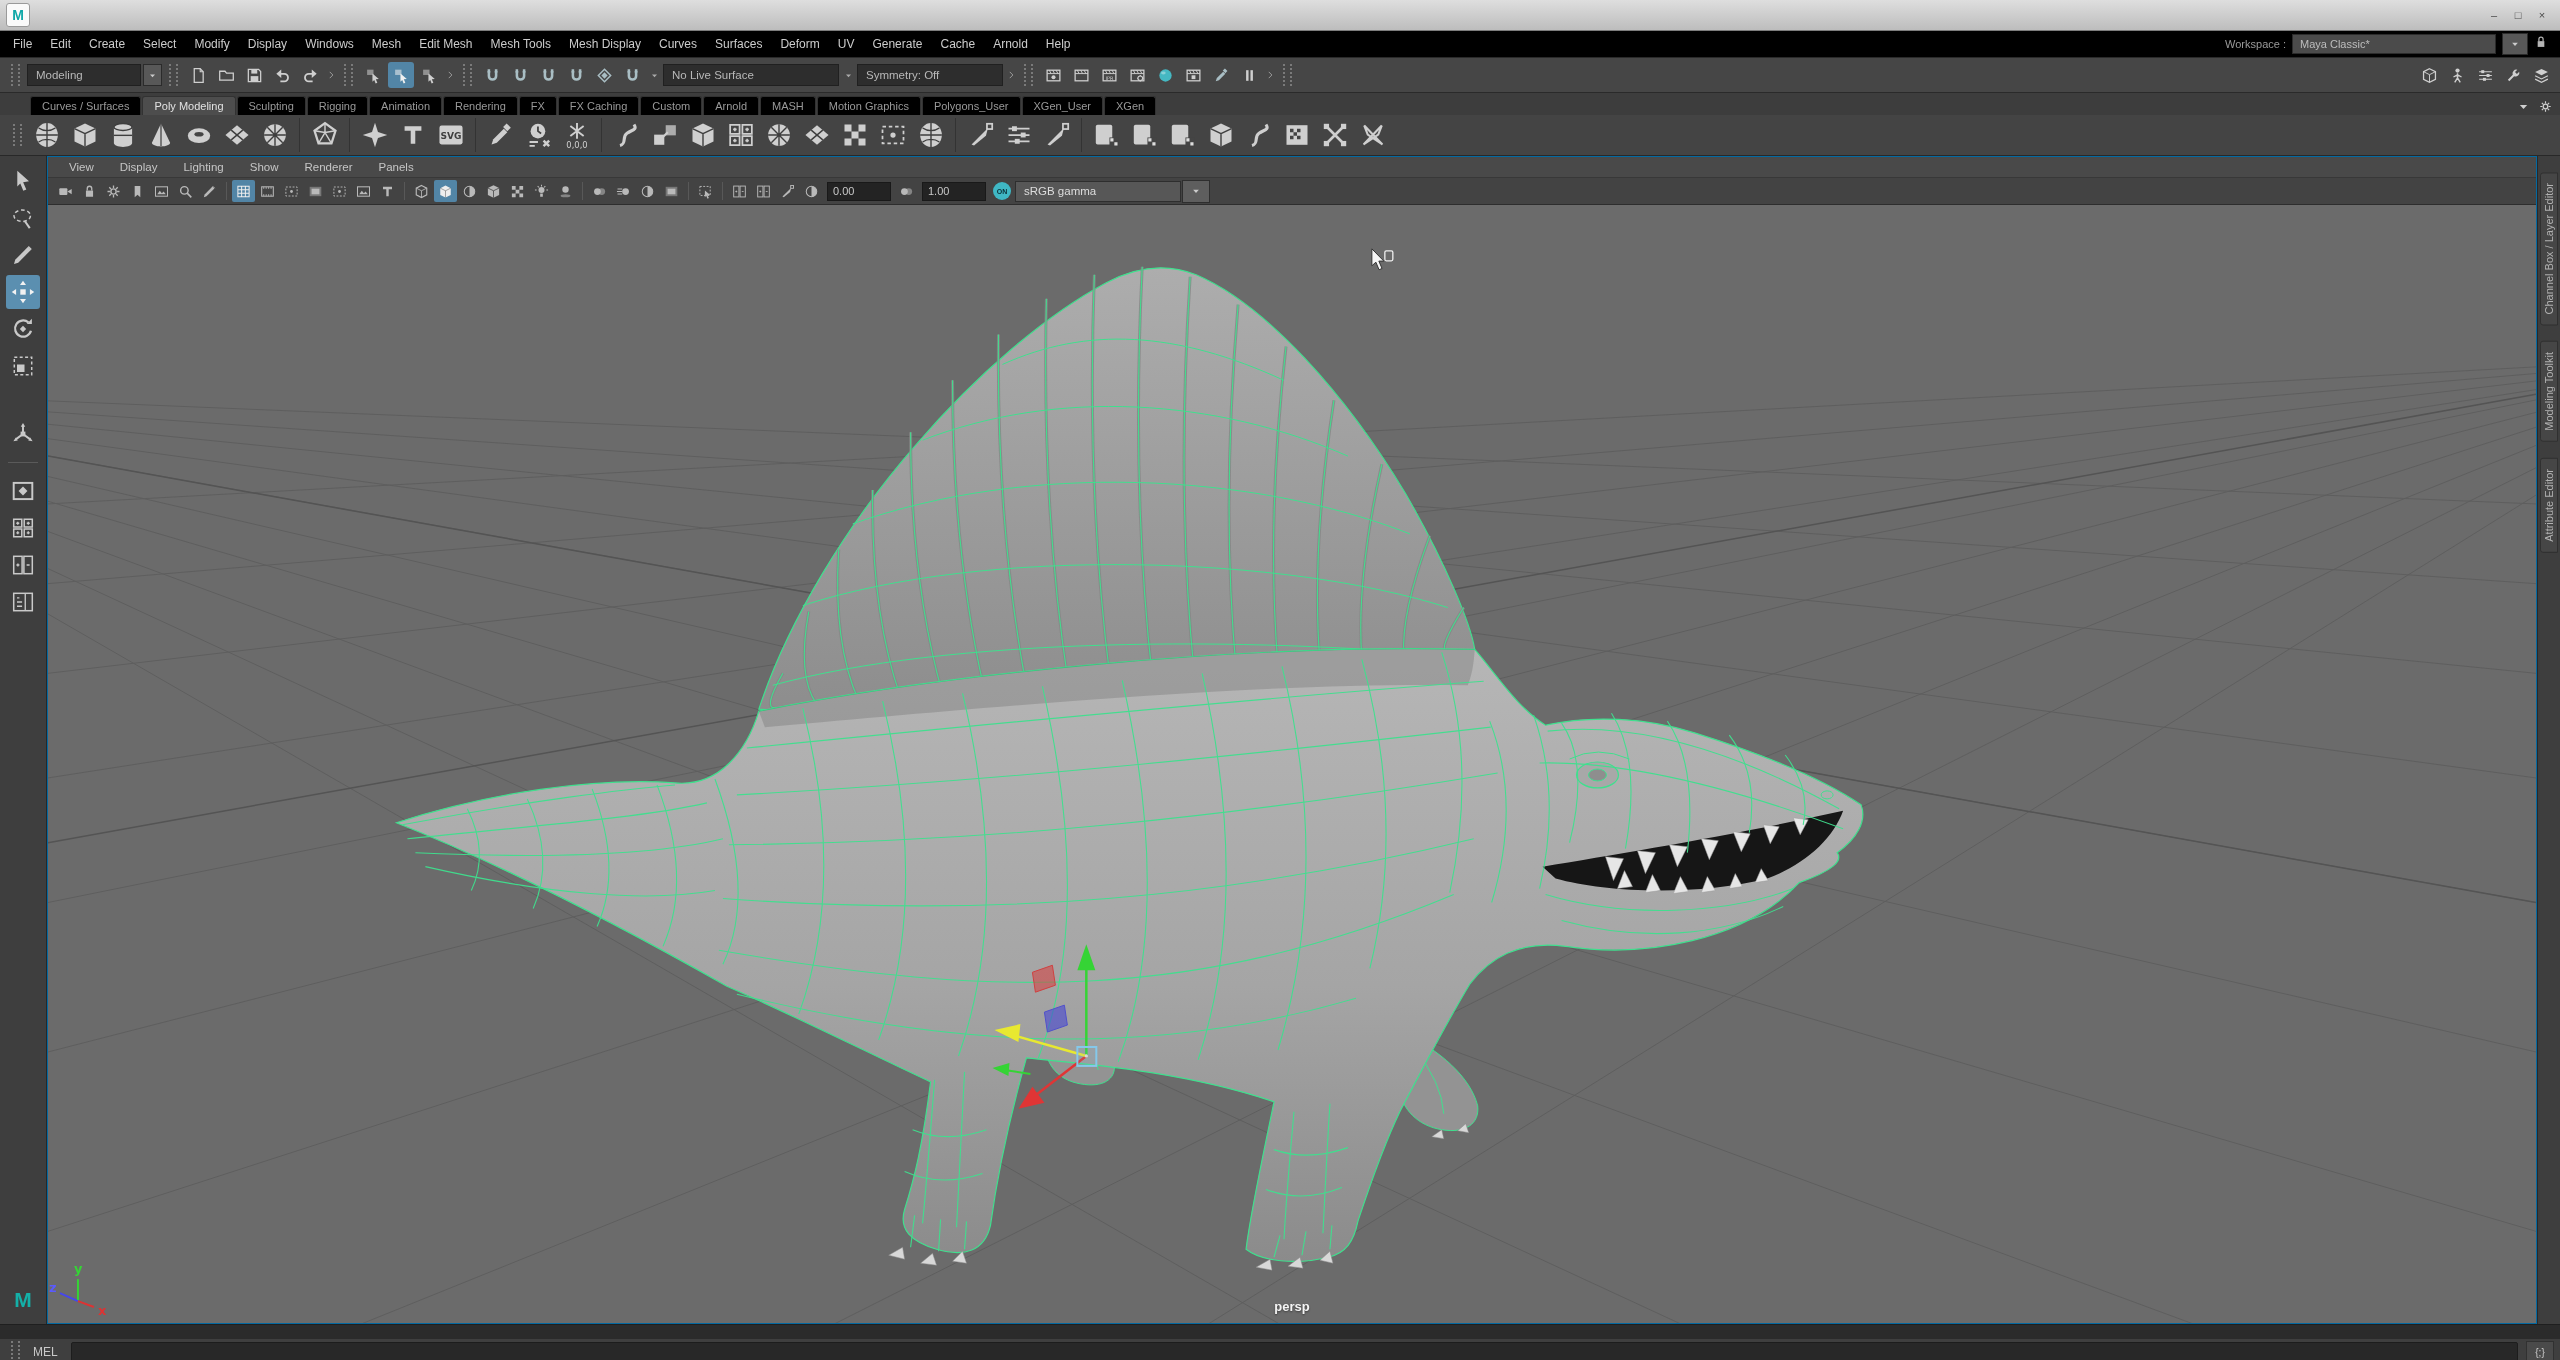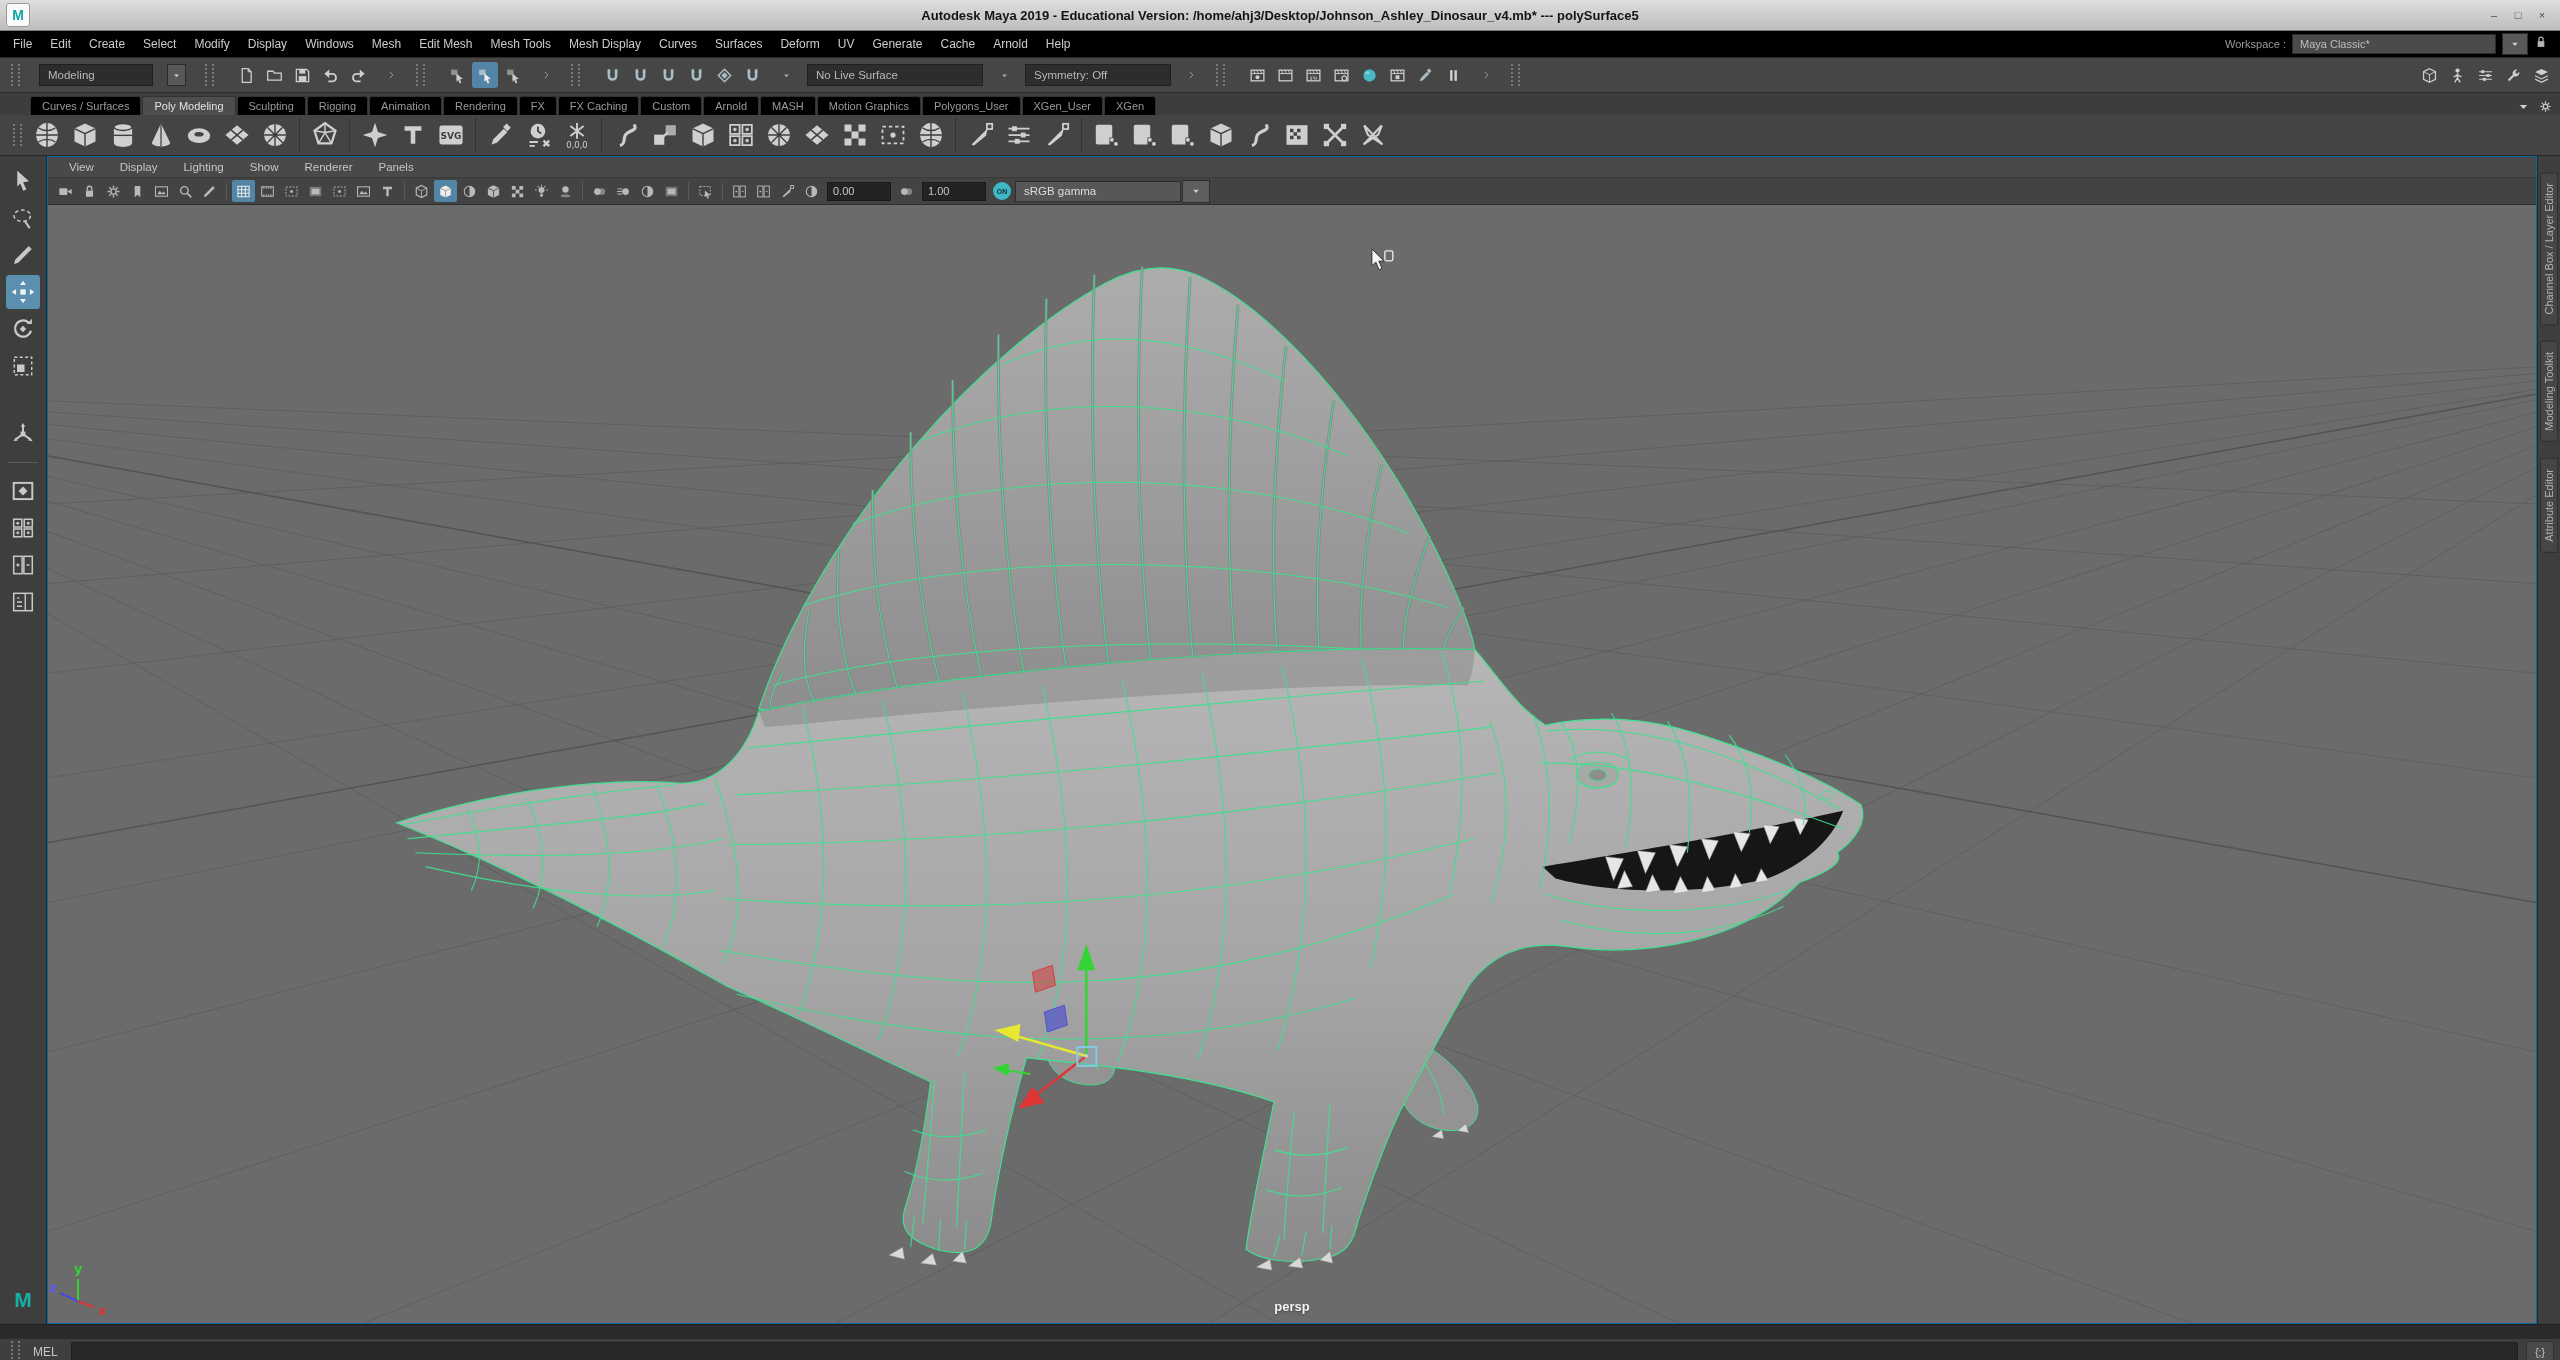--- a/index.html
+++ b/index.html
@@ -22,21 +22,21 @@
   .workspace{margin-left:auto;display:flex;align-items:center;gap:6px;margin-right:8px;color:#9a9a9a;font-size:11px}
   .workspace-select{width:188px;height:18px;background:#4b4b4b;border:1px solid #2b2b2b;color:#bdbdbd;font-size:11px;
     display:flex;align-items:center;padding:0 7px}
   .ws-caret{width:24px;height:20px;background:#585858;border:1px solid #2b2b2b;display:flex;align-items:center;justify-content:center;color:#ccc}
   .ws-caret svg{width:10px;height:10px}
   .ws-lock{width:18px;height:18px;color:#b5b5b5}
   .ws-lock svg{width:14px;height:14px}
 
   
   .statusline{height:34px;background:#464646;border-top:1px solid #2a2a2a;border-bottom:1px solid #2a2a2a;
-    display:flex;align-items:center;padding:0 6px;gap:14px;overflow:hidden}
+    display:flex;align-items:center;padding:0 6px;gap:2px;overflow:hidden}
   .grip{width:5px;height:22px;border-left:2px dotted #7a7a7a;border-right:2px dotted #7a7a7a;margin:0 5px;flex:none}
   .field{background:#2d2d2d;border:1px solid #202020;color:#b8b8b8;font-size:11.5px;height:20px;
     display:flex;align-items:center;padding:0 8px;white-space:nowrap;flex:none}
   .mode-select{width:96px}
   .caret-btn{width:17px;height:20px;background:#585858;border:1px solid #2b2b2b;color:#ccc;
     display:flex;align-items:center;justify-content:center;flex:none}
   .caret-btn svg,.mini-caret svg{width:9px;height:9px}
   .mini-caret{width:14px;height:20px;display:flex;align-items:center;justify-content:center;color:#aaa;flex:none}
   .tbtn{width:26px;height:26px;border-radius:3px;display:flex;align-items:center;justify-content:center;color:#cfcfcf;flex:none}
   .tbtn svg{width:17px;height:17px}
@@ -105,21 +105,20 @@
   .mel-label{color:#c9c9c9;font-size:12px;width:30px;text-align:left;flex:none}
   .mel-input{flex:1;height:19px;background:#282828;border:1px solid #1d1d1d;border-radius:2px}
   .script-btn{width:26px;height:21px;background:#4a4a4a;border:1px solid #313131;color:#ccc;font-size:10px;
     display:flex;align-items:center;justify-content:center;flex:none}
 </style>
 </head>
 <body>
 
 <div class="titlebar">
   <div class="maya-badge">M</div>
-  <div class="title-text">Autodesk Maya 2019 - Educational Version: /home/ahj3/Desktop/Johnson_Ashley_Dinosaur_v4.mb*  ---  polySurface5</div>
   <div class="win-controls">
       <span class="win-btn">–</span>
       <span class="win-btn">□</span>
       <span class="win-btn">×</span>
     </div>
 </div>
 
 <div class="menubar">
   <div style="display:flex">
       <div class="menu-item">File</div>

